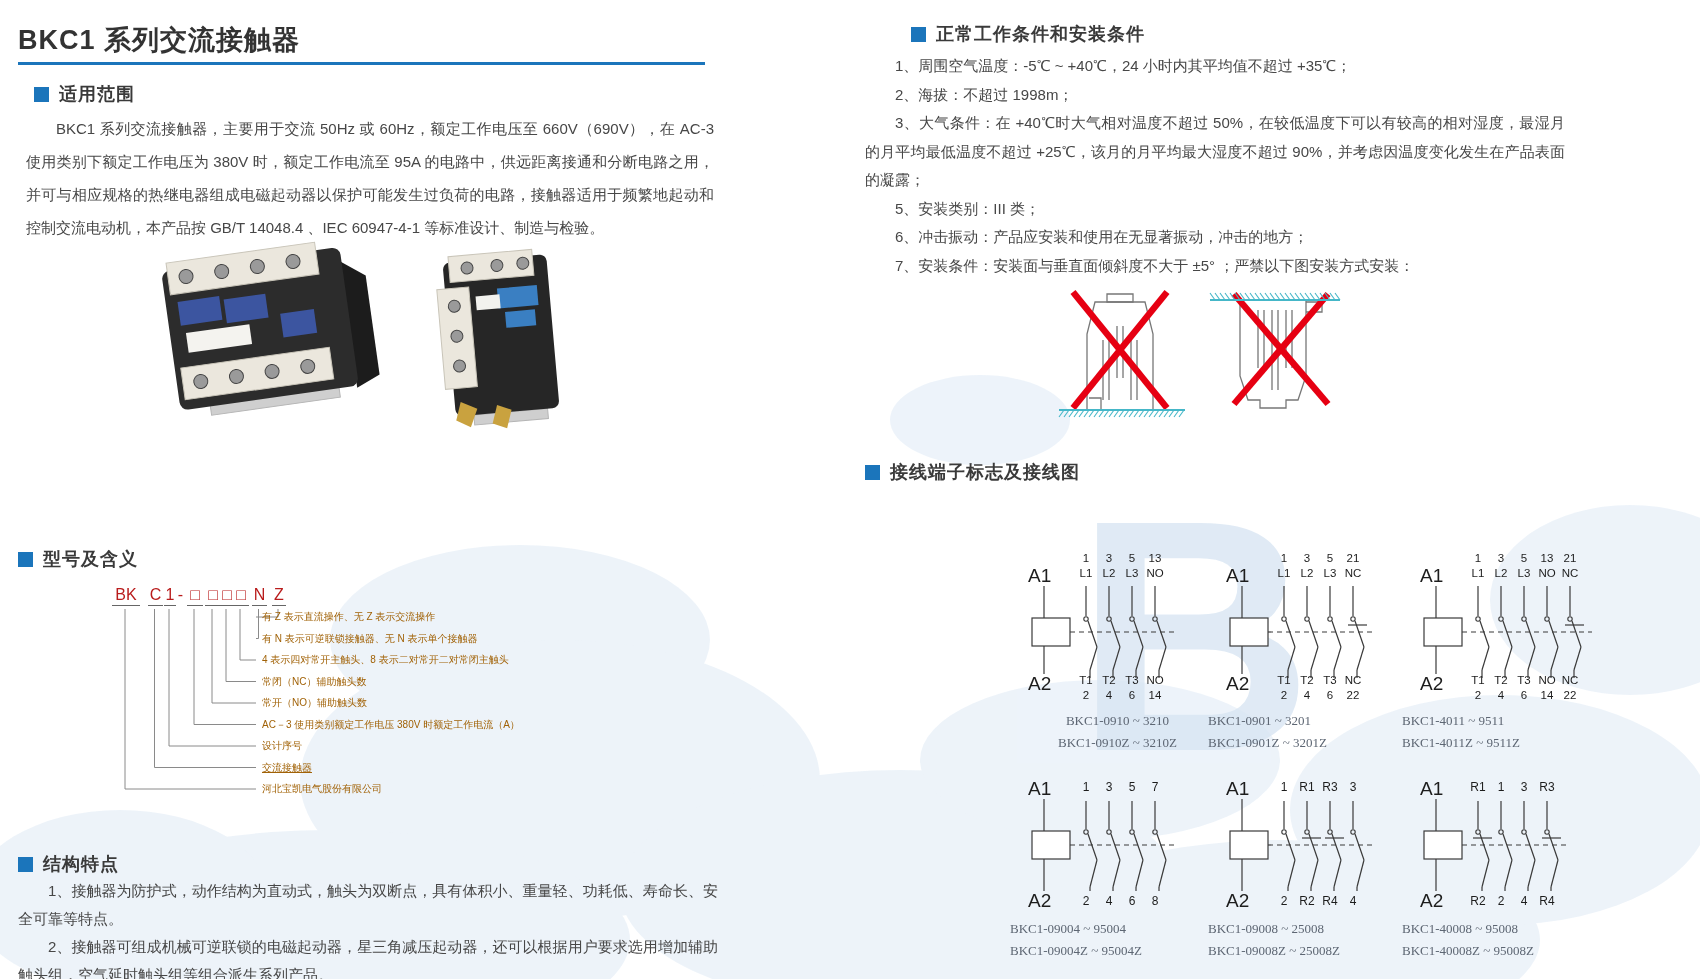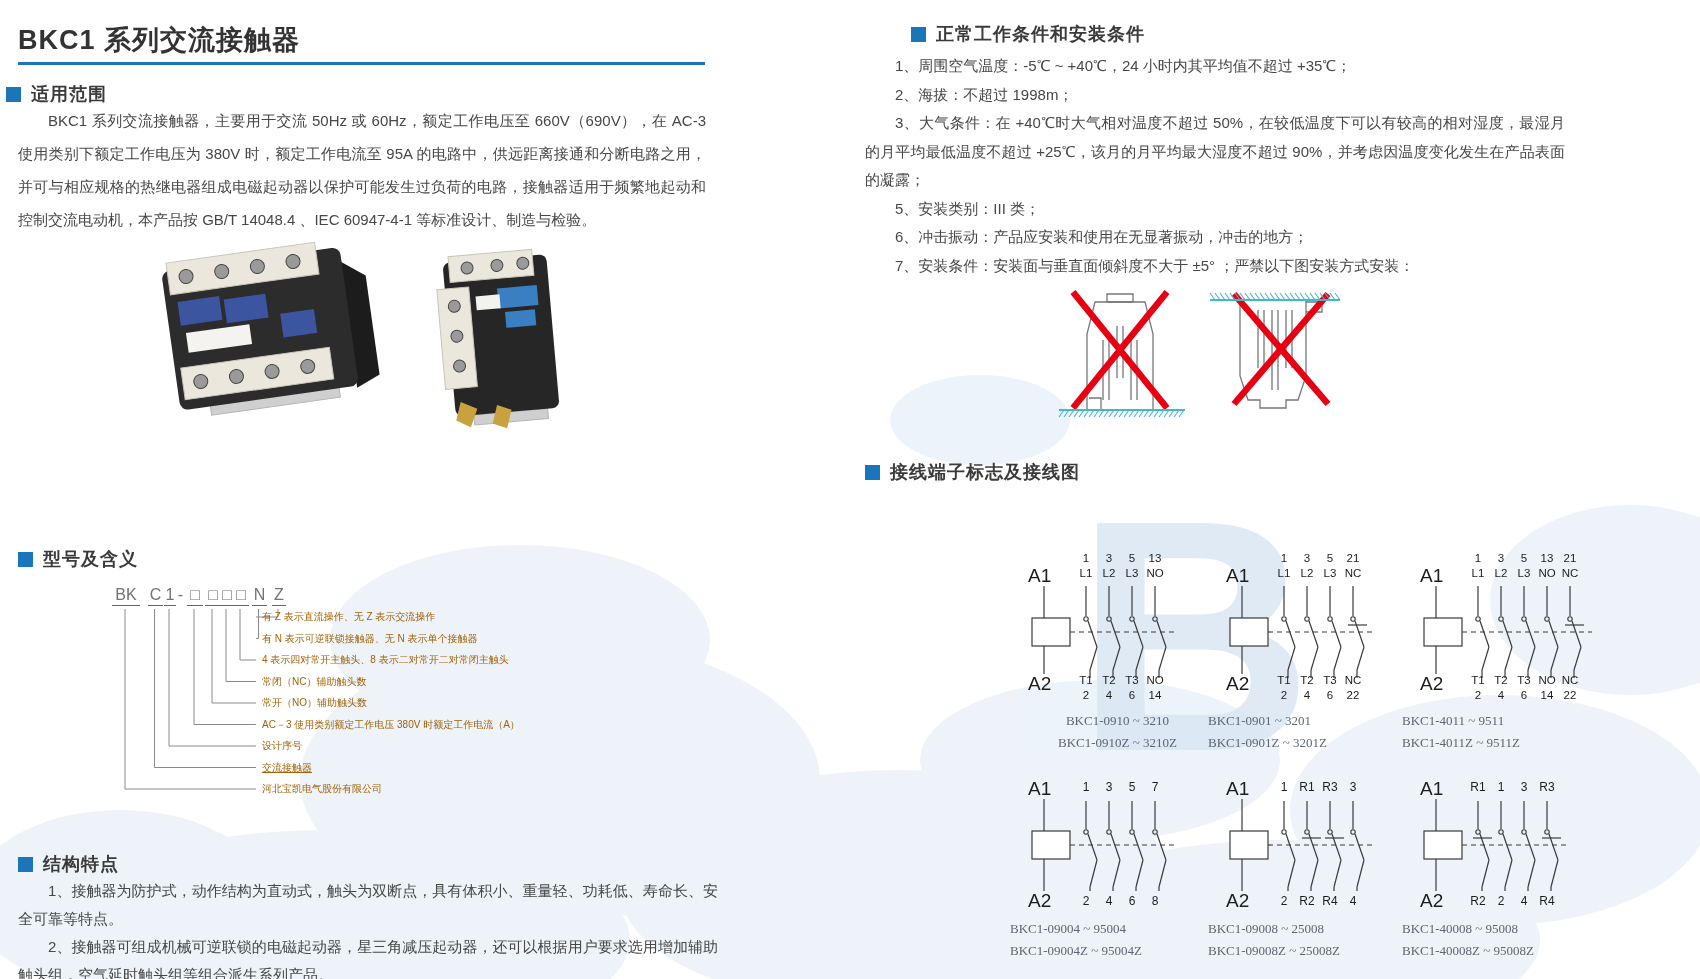--- a/index.html
+++ b/index.html
@@ -4,24 +4,24 @@
 <style>
   html,body{margin:0;padding:0;background:#fff;}
   .page{position:relative;width:1700px;height:979px;background:#ffffff;overflow:hidden;
         font-family:"Liberation Sans",sans-serif;}
   .abs{position:absolute;}
   .page-title{font-size:27px;font-weight:bold;color:#333;letter-spacing:1px;}
   .title-rule{height:3px;background:#1b75bb;}
   .sec-head{display:flex;align-items:center;gap:10px;}
   .sec-head .bullet{width:15px;height:15px;background:#1b75bb;flex:0 0 auto;}
   .sec-head .txt{font-size:18px;font-weight:bold;color:#3a3a3a;letter-spacing:1px;}
-  .body-text{font-size:15px;color:#474747;line-height:33px;text-align:justify;text-indent:2em;margin:0;}
+  .body-text{font-size:15px;color:#474747;line-height:33px;text-align:justify;text-indent:2em;margin:8px;}
   .plist p{margin:0;font-size:15px;color:#474747;line-height:28.5px;text-indent:2em;text-align:justify;}
   .feat p{line-height:28px;}
-  .tree-char{position:absolute;font-size:16px;color:#737373;line-height:20px;
+  .tree-char{position:absolute;font-size:16px;color:#b91c1c;line-height:20px;
              border-bottom:1px solid #666;padding:0 1px;text-align:center;}
   .tree-char.nl{border-bottom:none;}
   .tree-label{position:absolute;font-size:10px;color:#a16207;white-space:nowrap;line-height:20px;}
   .cap{position:absolute;font-family:"Liberation Serif",serif;font-size:13px;color:#5d6673;
        line-height:22px;white-space:nowrap;}
   svg text{font-family:"Liberation Sans",sans-serif;}
 </style>
 </head>
 <body>
 
@@ -39,21 +39,21 @@
       <ellipse cx="1630" cy="600" rx="140" ry="95"></ellipse>
       <ellipse cx="1100" cy="760" rx="180" ry="80"></ellipse>
       <ellipse cx="980" cy="420" rx="90" ry="45"></ellipse>
     </g>
     <text x="1075" y="750" font-size="330" font-weight="bold" fill="#d9e6f3" opacity="0.8" font-family="Liberation Serif, serif">B</text>
   </svg>
 
   <div class="abs page-title" style="left:18px;top:22px;">BKC1 系列交流接触器</div>
   <div class="abs title-rule" style="left:18px;top:62px;width:687px;"></div>
 
-  <div class="abs sec-head" style="left:6px;top:82px;justify-content:space-between;">
+  <div class="abs sec-head" style="left:34px;top:82px;justify-content:space-between;">
     <span class="bullet"></span>
     <span class="txt">适用范围</span>
   </div>
   <p class="abs body-text" style="left:18px;top:104px;width:688px;">BKC1 系列交流接触器，主要用于交流 50Hz 或 60Hz，额定工作电压至 660V（690V），在 AC-3 使用类别下额定工作电压为 380V 时，额定工作电流至 95A 的电路中，供远距离接通和分断电路之用，并可与相应规格的热继电器组成电磁起动器以保护可能发生过负荷的电路，接触器适用于频繁地起动和控制交流电动机，本产品按 GB/T 14048.4 、IEC 60947-4-1 等标准设计、制造与检验。</p>
 
   <svg class="abs" style="left:130px;top:228px;" width="270" height="205">
     <g transform="rotate(-8 135 100)">
       <rect x="70" y="168" width="130" height="11" fill="#cfcfcf" stroke="#b5b5b5"></rect>
       <polygon points="218,44 242,62 242,162 218,172" fill="#1c1c1c"></polygon>
       <rect x="40" y="30" width="180" height="140" rx="8" fill="#2c2c2c"></rect>

